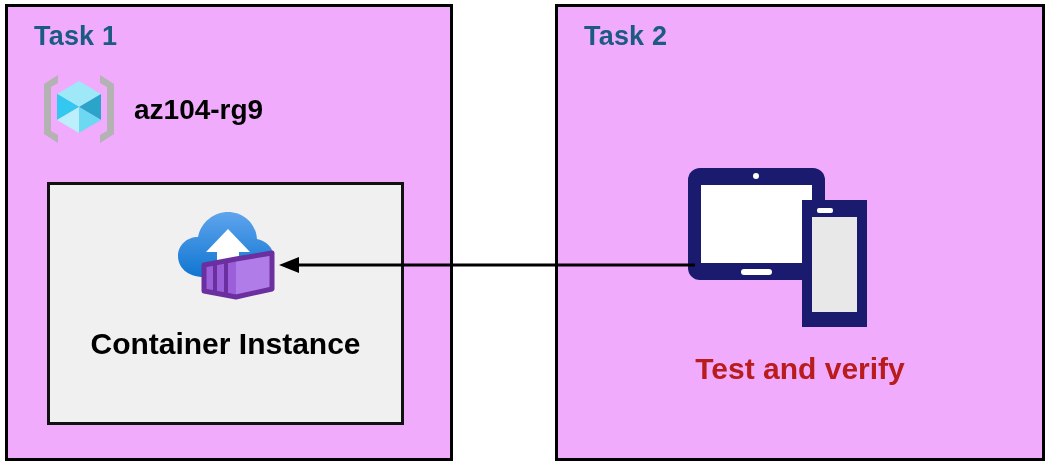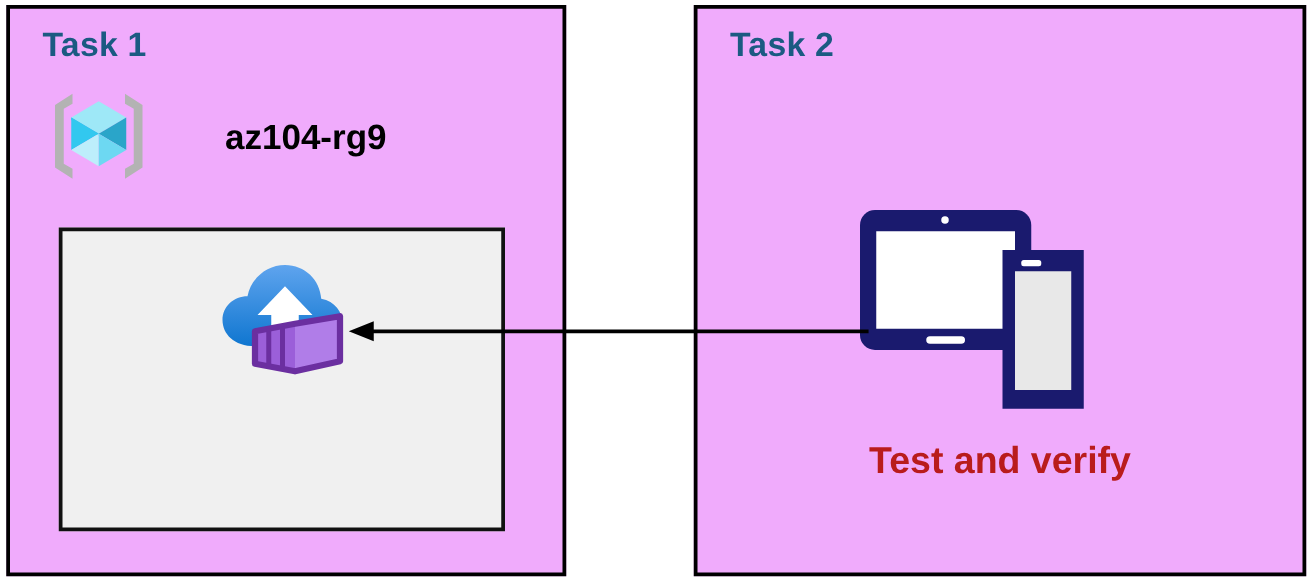--- a/index.html
+++ b/index.html
@@ -54,21 +54,20 @@
   }
 
   
   #resource-group-row {
     position: absolute;
     left: 30px;
     top: 62px;
     height: 80px;
     display: flex;
     align-items: center;
-    gap: 46px;
   }
   #resource-group-icon {
     width: 82px;
     height: 80px;
     flex: none;
   }
   #resource-group-label {
     font-size: 28px;
     font-weight: bold;
     color: #000000;
@@ -189,20 +188,21 @@
         <path d="M62 52 L98 46 L98 82 L62 90 Z" fill="#b07de8"></path>
 
         <path d="M30 58 L62 52 L62 90 L30 84 Z" fill="#9b5fd9"></path>
 
         <path d="M30 58 L62 52 L98 46 L98 82 L62 90 L30 84 Z" fill="none" stroke="#6b2fa0" stroke-width="5" stroke-linejoin="round"></path>
 
         <line x1="41" y1="56" x2="41" y2="86" stroke="#6b2fa0" stroke-width="4"></line>
         <line x1="52" y1="54" x2="52" y2="88" stroke="#6b2fa0" stroke-width="4"></line>
       </svg>
 
+      <div id="container-instance-label">Container Instance</div>
     </div>
   </div>
 
   <div id="panel-task-2" class="task-panel">
     <div class="panel-title">Task 2</div>
   </div>
 
   <svg id="devices-icon" viewBox="0 0 185 165">
 
     <rect x="3" y="3" width="137" height="112" rx="12" ry="12" fill="#1a1a6e"></rect>

